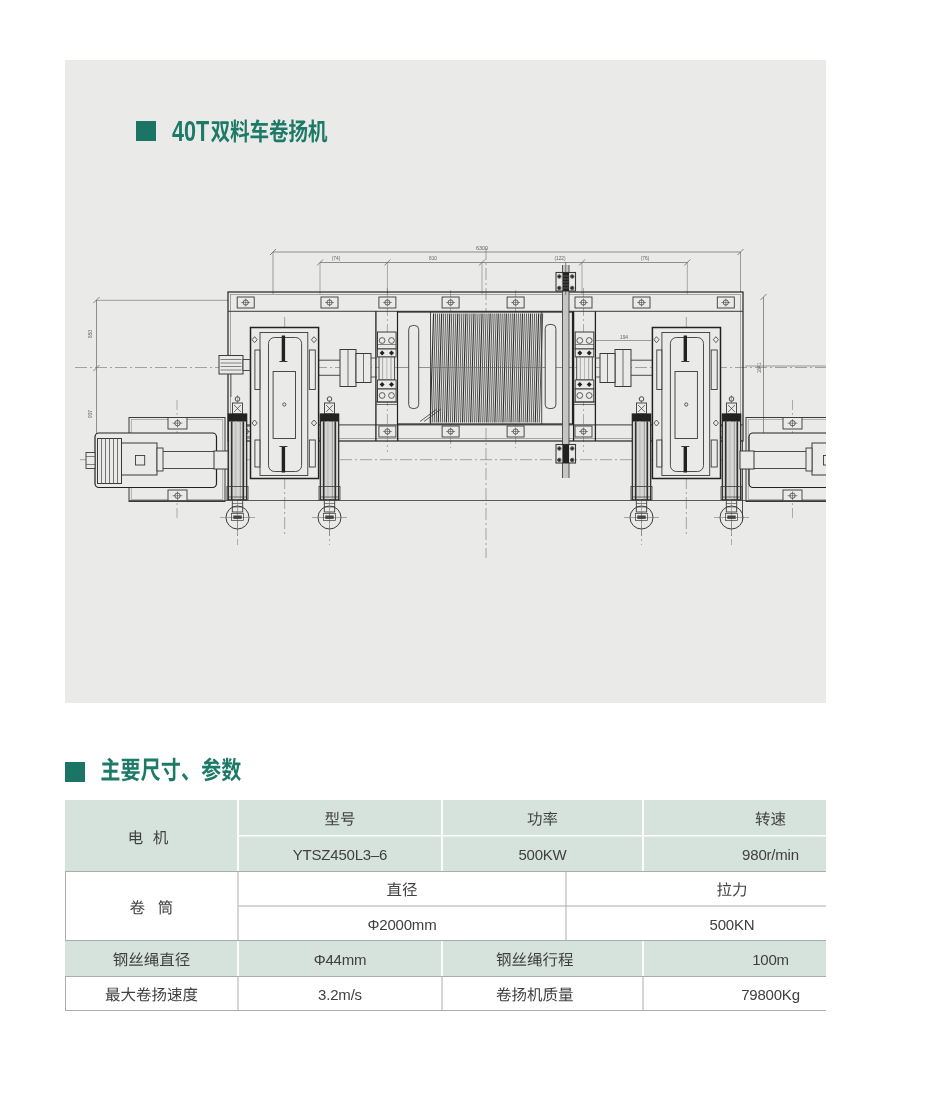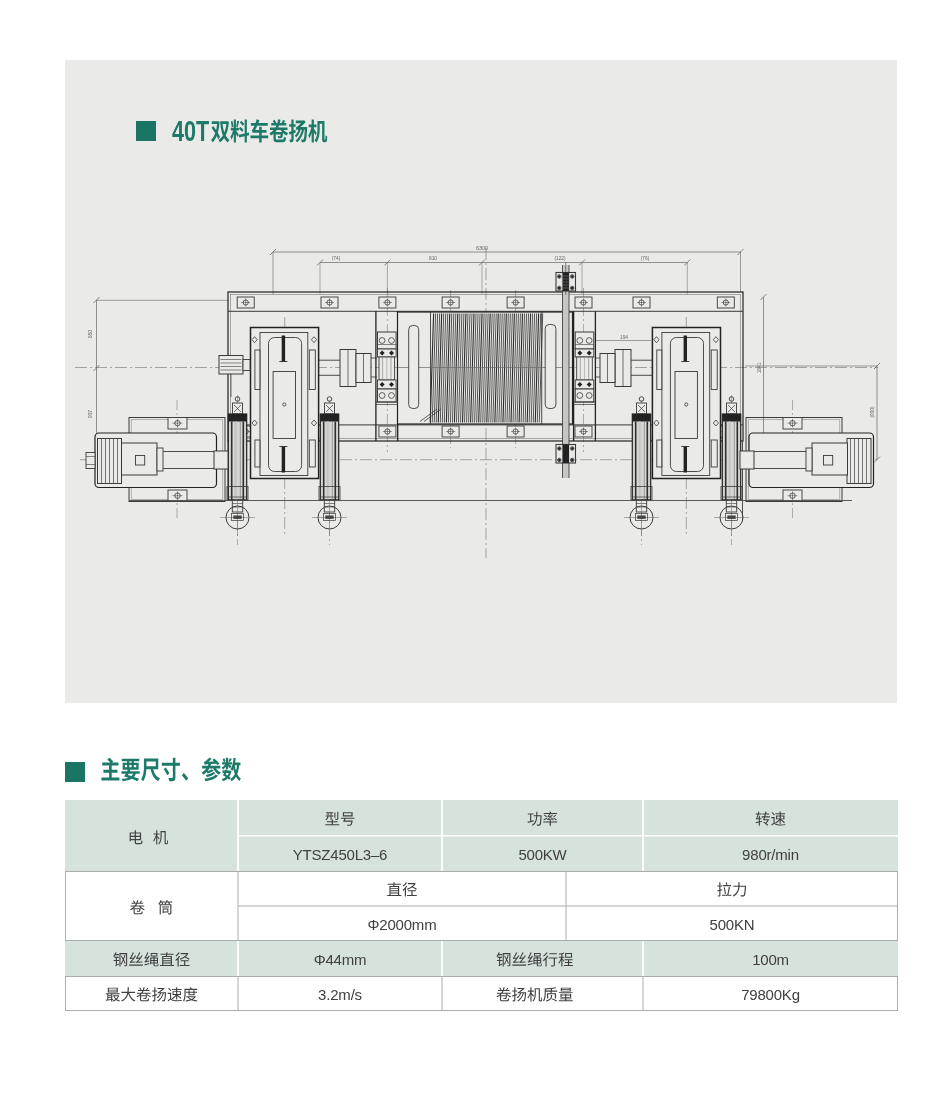--- a/index.html
+++ b/index.html
@@ -1,16 +1,16 @@
 <!DOCTYPE html>
 <html><head>
 <meta charset="utf-8">
 <style>
 html,body{margin:0;padding:0;background:#ffffff;}
-#page{position:relative;width:951px;height:1103px;overflow:hidden;}
+#page{position:relative;width:826px;height:1103px;overflow:hidden;}
 </style>
 </head>
 <body>
 <div id="page">
 <svg width="951" height="1103" viewBox="0 0 951 1103">
 
 <rect x="0" y="0" width="951" height="1103" fill="#ffffff"></rect>
 
 <rect x="65" y="60" width="832" height="643" fill="#eaeae8"></rect>
 

